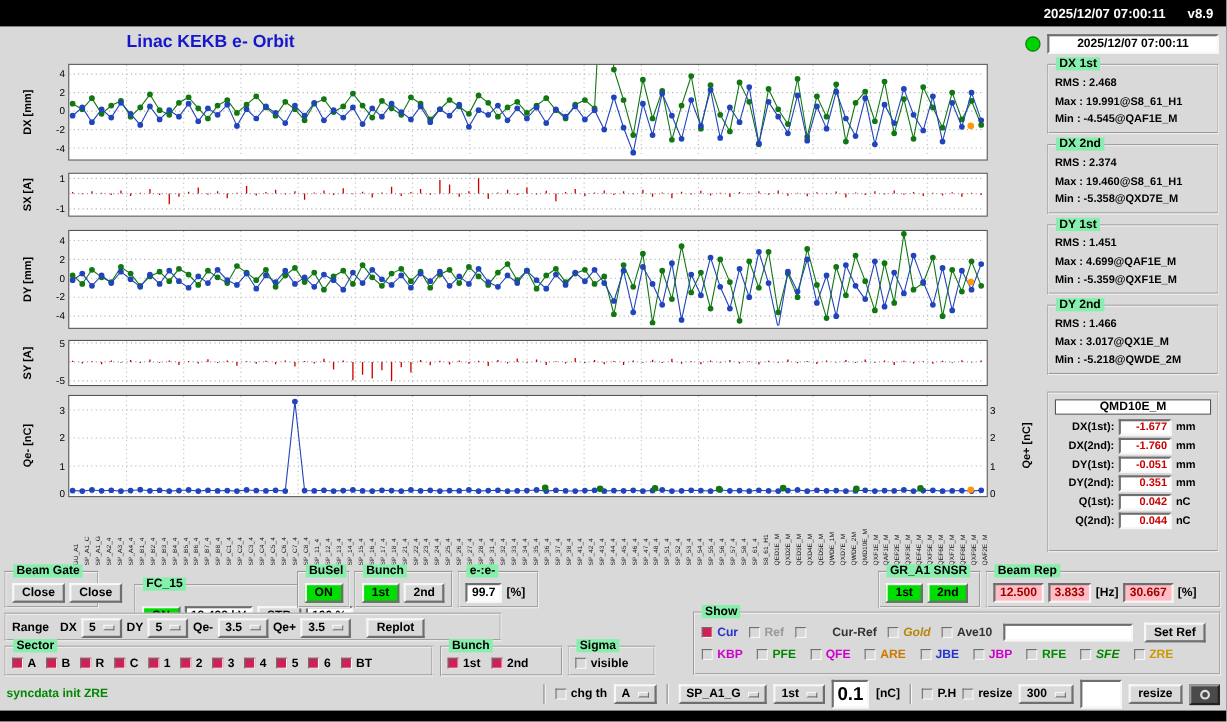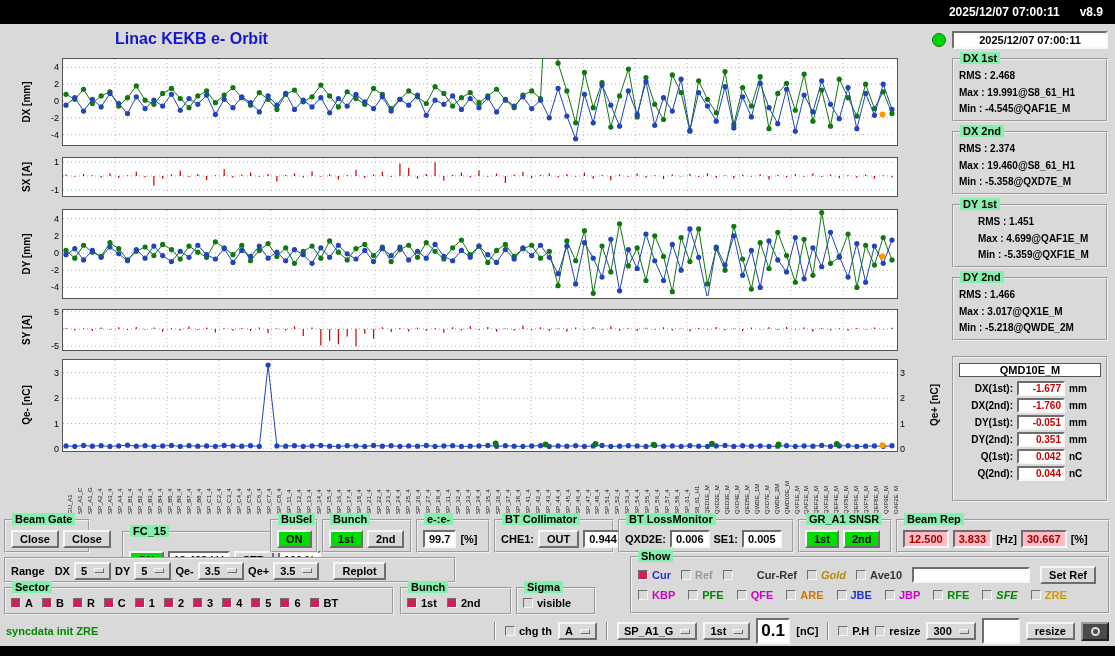--- a/index.html
+++ b/index.html
@@ -1003,21 +1003,21 @@
         <div class="stat-line">RMS : 2.468</div>
         <div class="stat-line">Max : 19.991@S8_61_H1</div>
         <div class="stat-line">Min : -4.545@QAF1E_M</div>
       </div>
       <div class="lframe statbox" style="top: 73px;">
         <span class="lf-title">DX 2nd</span>
         <div class="stat-line">RMS : 2.374</div>
         <div class="stat-line">Max : 19.460@S8_61_H1</div>
         <div class="stat-line">Min : -5.358@QXD7E_M</div>
       </div>
-      <div class="lframe statbox" style="top: 146px; padding-left: 19px;">
+      <div class="lframe statbox" style="top: 146px;">
         <span class="lf-title">DY 1st</span>
         <div class="stat-line">RMS : 1.451</div>
         <div class="stat-line">Max : 4.699@QAF1E_M</div>
         <div class="stat-line">Min : -5.359@QXF1E_M</div>
       </div>
       <div class="lframe statbox" style="top: 219px;">
         <span class="lf-title">DY 2nd</span>
         <div class="stat-line">RMS : 1.466</div>
         <div class="stat-line">Max : 3.017@QX1E_M</div>
         <div class="stat-line">Min : -5.218@QWDE_2M</div>
@@ -1082,34 +1082,21 @@
     <span class="btn green">1st</span>
     <span class="btn">2nd</span>
   </div>
 
   <div class="lframe ctl-frame" style="left:416px;top:519px;width:74px;height:34px;">
     <span class="lf-title">e-:e-</span>
     <span class="field">99.7</span>
     <span class="lab">[%]</span>
   </div>
 
-  <div class="lframe ctl-frame" style="left:494px;top:519px;width:120px;height:34px;">
-    <span class="lf-title">BT Collimator</span>
-    <span class="lab">CHE1:</span>
-    <span class="btn">OUT</span>
-    <span class="field">0.944</span>
-  </div>
-
-  <div class="lframe ctl-frame" style="left:618px;top:519px;width:176px;height:34px;">
-    <span class="lf-title">BT LossMonitor</span>
-    <span class="lab">QXD2E:</span>
-    <span class="field">0.006</span>
-    <span class="lab">SE1:</span>
-    <span class="field">0.005</span>
-  </div>
+
 
   <div class="lframe ctl-frame" style="left:798px;top:519px;width:94px;height:34px;">
     <span class="lf-title">GR_A1 SNSR</span>
     <span class="btn green">1st</span>
     <span class="btn green">2nd</span>
   </div>
 
   <div class="lframe ctl-frame" style="left:896px;top:519px;width:214px;height:34px;">
     <span class="lf-title">Beam Rep</span>
     <span class="field pink">12.500</span>

